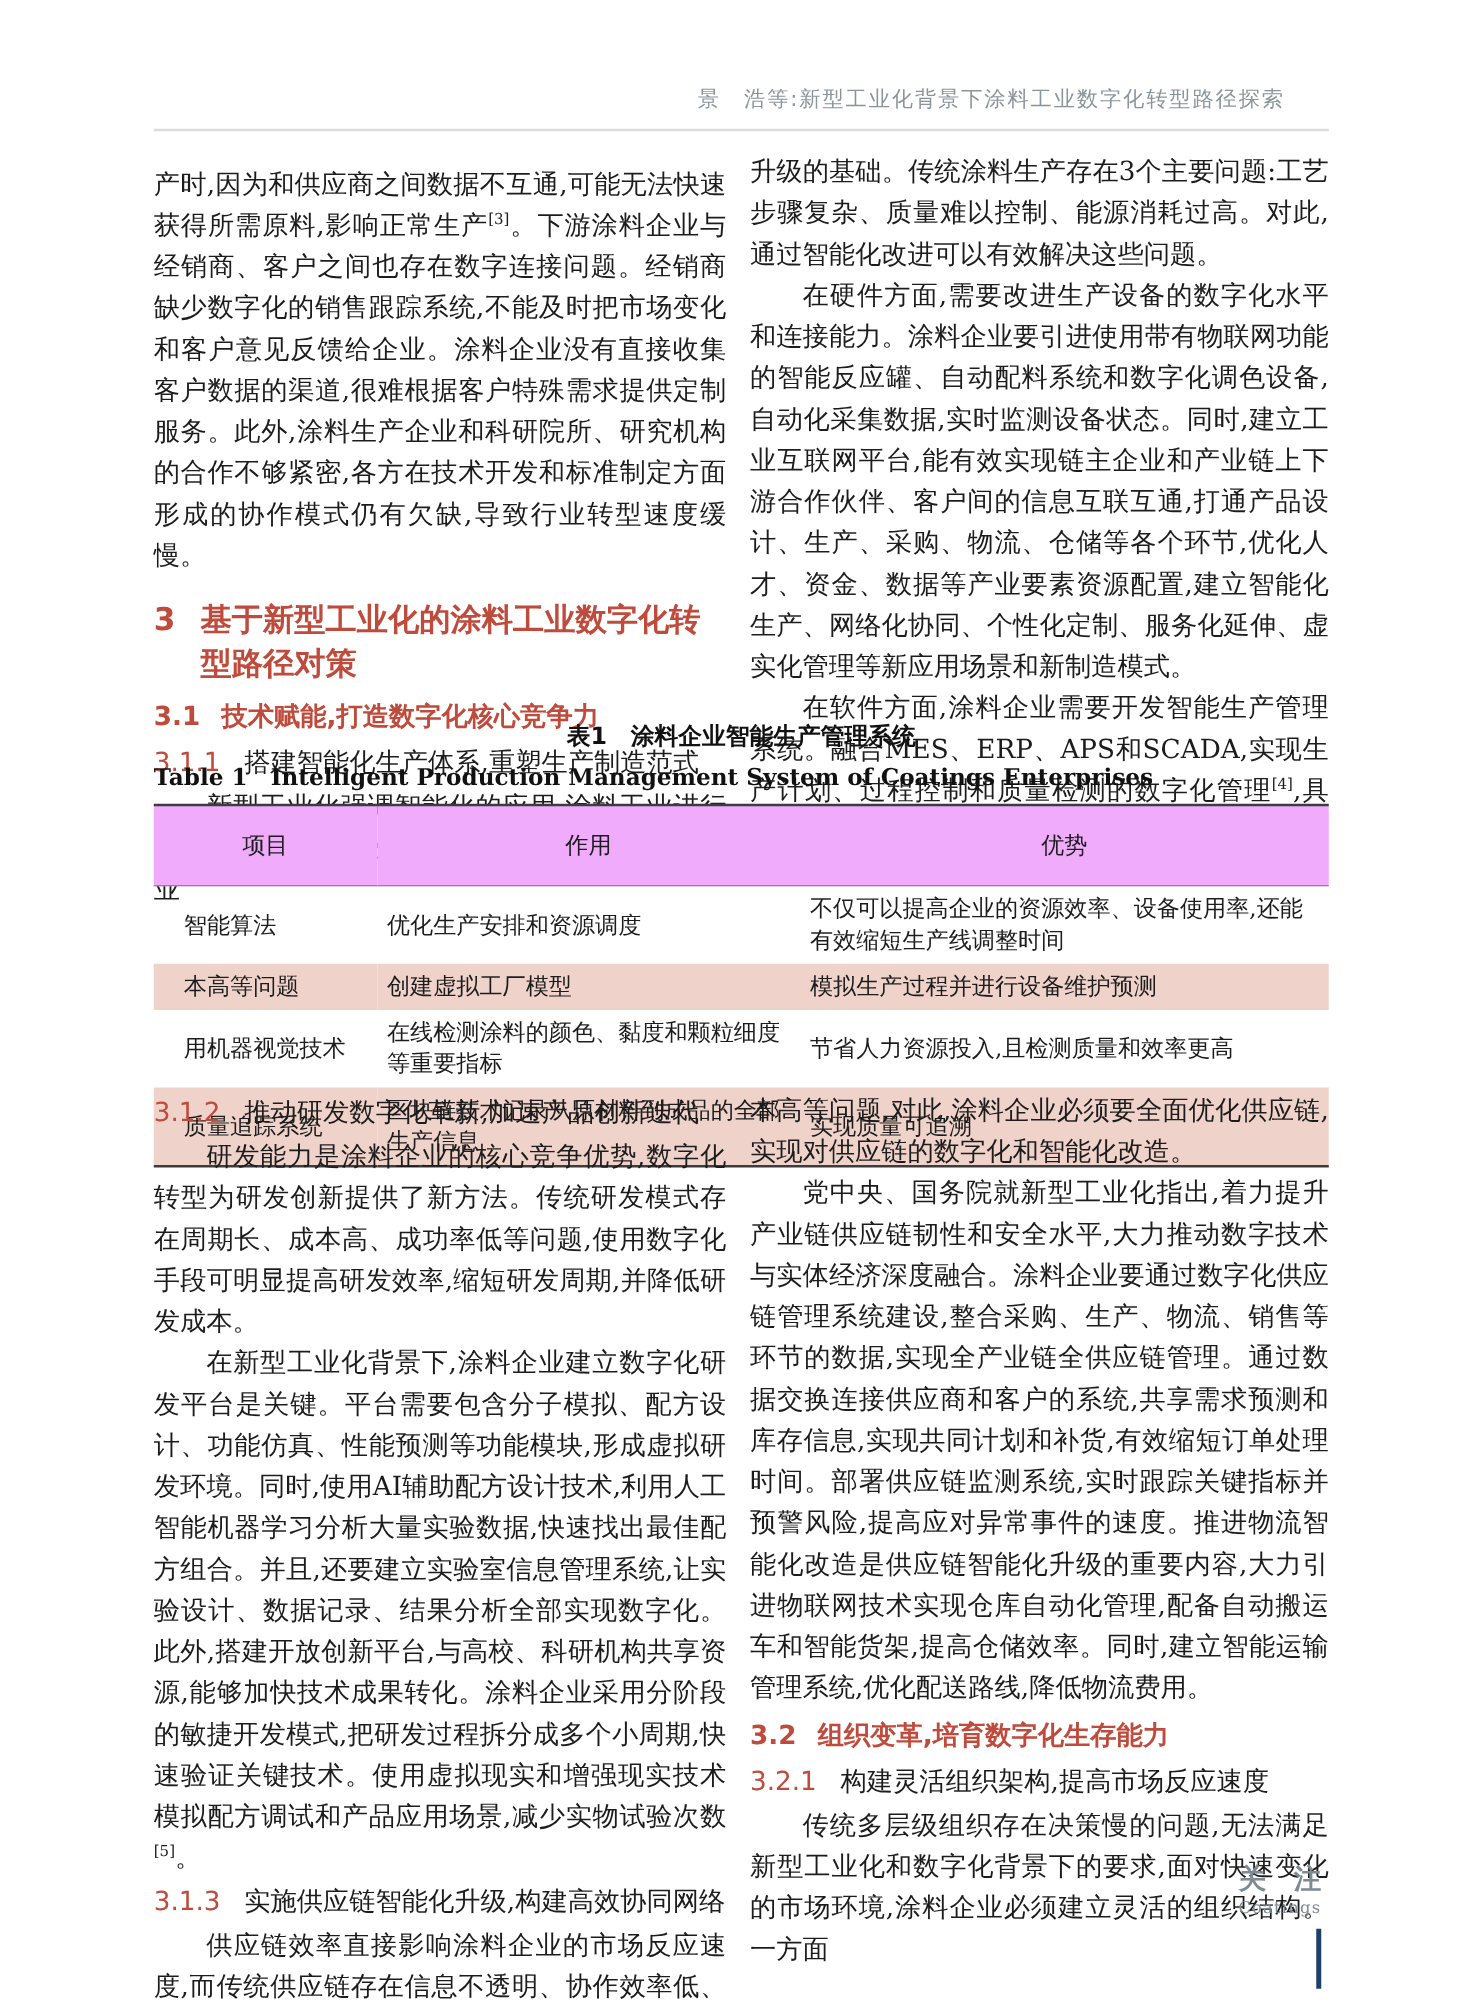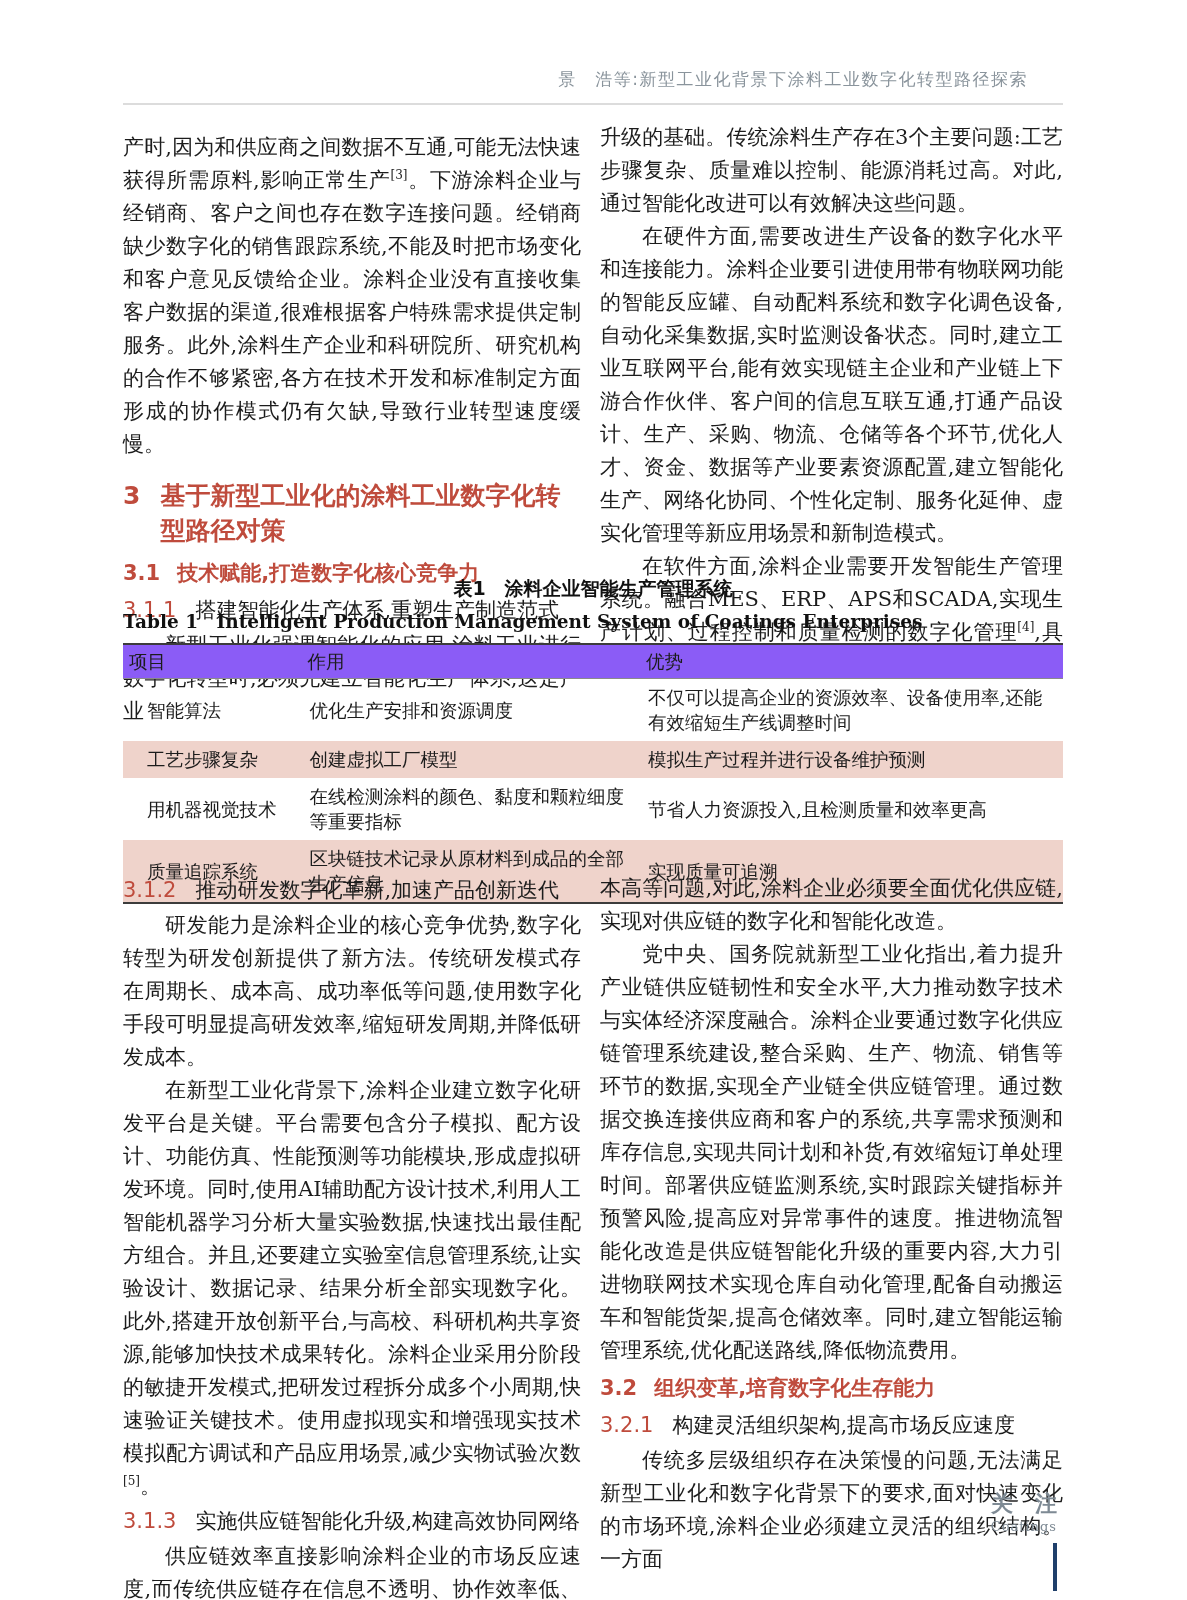--- a/index.html
+++ b/index.html
@@ -30,22 +30,22 @@
         font-size:21px;line-height:33px;}
   .hnum{color:#bf4b3c;font-family:"DejaVu Sans","Liberation Sans",sans-serif;}
   .h4txt{color:#1c1c1c;}
 
   .tableblock{position:absolute;top:576px;left:123px;width:940px;}
   .tcap-cn{text-align:center;font-weight:bold;font-size:19px;margin:0 0 7px 0;color:#111;
         font-family:"DejaVu Sans","Liberation Sans",sans-serif;}
   .tcap-en{text-align:left;font-weight:bold;font-size:18.5px;margin:0 0 9px 0;color:#111;}
   table.t1{width:100%;border-collapse:collapse;border-top:2px solid #3c3c3c;
         border-bottom:2px solid #3c3c3c;font-size:18.5px;line-height:25px;}
-  table.t1 th{background:#8b5cf6;font-weight:normal;text-align:left;
-        padding:4px 6px;border-bottom:1px solid #8a8a8a;}
+  table.t1 th{background:#f0abfc;font-weight:normal;text-align:center;
+        padding:19px 6px;border-bottom:1px solid #8a8a8a;}
   table.t1 td{padding:6px 8px;vertical-align:middle;text-align:left;}
   table.t1 td.c0{padding-left:24px;}
   tr.stripe td{background:#efd3cb;}
 
   .pagefoot{position:absolute;top:1492px;right:130px;display:flex;align-items:flex-end;gap:9px;flex-direction:column;}
   .foot-labels{text-align:right;}
   .foot-cn{font-family:"DejaVu Sans","Liberation Sans",sans-serif;font-weight:bold;
         font-size:22px;color:#7e8a94;line-height:24px;}
   .foot-en{font-size:13px;color:#7e8a94;letter-spacing:1px;line-height:15px;margin-top:3px;}
   .foot-bar{width:4px;height:48px;background:#1f3f6b;}
@@ -100,21 +100,21 @@
           <th>优势</th>
         </tr>
       </thead>
       <tbody>
         <tr>
           <td class="c0">智能算法</td>
           <td>优化生产安排和资源调度</td>
           <td>不仅可以提高企业的资源效率、设备使用率,还能有效缩短生产线调整时间</td>
         </tr>
         <tr class="stripe">
-          <td class="c0">工艺步骤复杂</td>
+          <td class="c0">本高等问题</td>
           <td>创建虚拟工厂模型</td>
           <td>模拟生产过程并进行设备维护预测</td>
         </tr>
         <tr>
           <td class="c0">用机器视觉技术</td>
           <td>在线检测涂料的颜色、黏度和颗粒细度等重要指标</td>
           <td>节省人力资源投入,且检测质量和效率更高</td>
         </tr>
         <tr class="stripe">
           <td class="c0">质量追踪系统</td>

